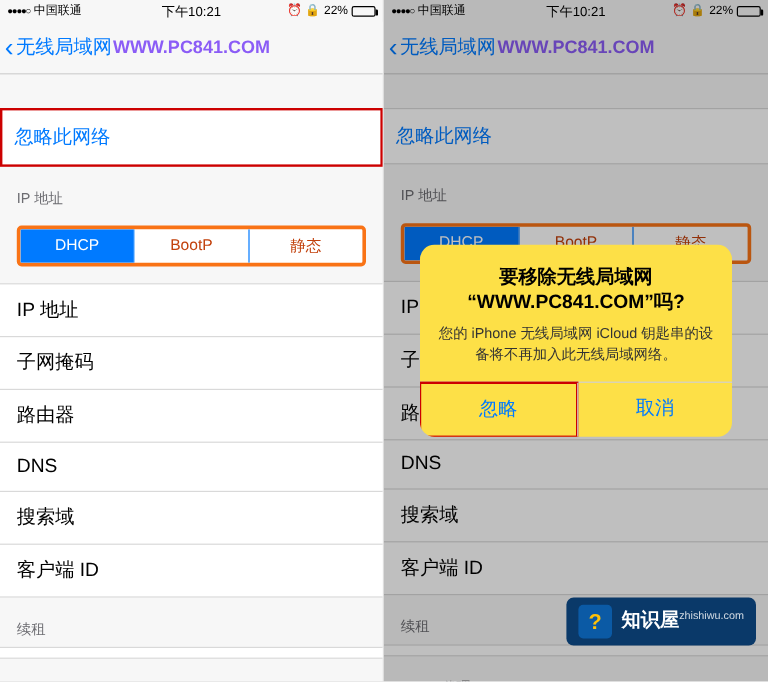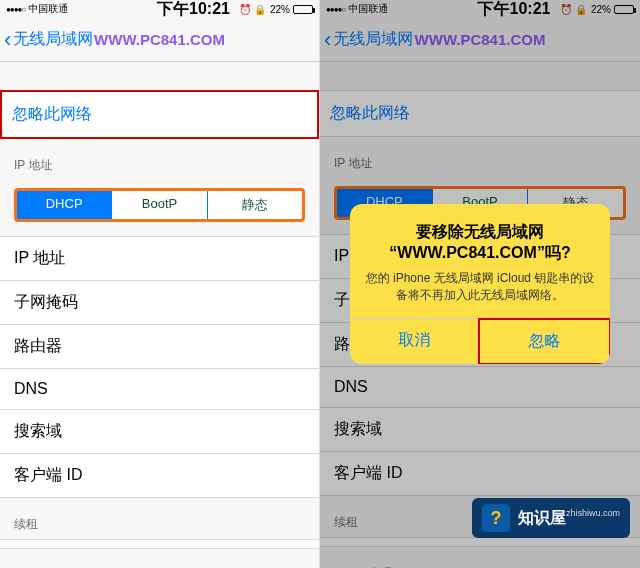--- a/index.html
+++ b/index.html
@@ -1,33 +1,33 @@
 <!DOCTYPE html>
 <html><head>
 <meta charset="utf-8">
 <style>
   * { box-sizing: border-box; margin: 0; padding: 0; }
   body { font-family: -apple-system, "Helvetica Neue", Arial, sans-serif; background: #fff; width: 640px; height: 568px; overflow: hidden; display: flex; }
   .panel { width: 320px; height: 568px; position: relative; background: #f7f7f7; overflow: hidden; }
   .panel-left { border-right: 1px solid #ddd; }
   .statusbar { height: 18px; display: flex; align-items: center; justify-content: space-between; padding: 0 6px; font-size: 10px; color: #000; background: transparent; }
   .sb-left, .sb-right { display: flex; align-items: center; gap: 3px; }
-  .sb-center { position: absolute; left: 50%; transform: translateX(-50%); font-size: 16px; font-weight: 700; margin-left: 34px; }
+  .sb-center { position: absolute; left: 50%; transform: translateX(-50%); font-size: 11px; font-weight: 400; }
   .sb-dots { letter-spacing: -1px; font-size: 8px; }
   .navbar { height: 44px; display: flex; align-items: center; background: #f7f7f7; border-bottom: 1px solid #d0d0d0; position: relative; }
   .back { display: flex; align-items: center; color: #007aff; font-size: 16px; padding-left: 4px; cursor: pointer; }
   .chevron { font-size: 22px; margin-right: 2px; }
   .nav-title { position: absolute; left: 50%; transform: translateX(-50%); font-size: 15px; font-weight: 600; color: #8b5cf6; }
   .section-gap { height: 28px; }
   .cell { background: #fff; border-top: 1px solid #d9d9d9; border-bottom: 1px solid #d9d9d9; padding: 12px 10px; font-size: 16px; color: #000; }
   .cell-link { color: #007aff; }
   .redbox { border: 2px solid #cc0000; }
   .section-header { font-size: 12px; color: #6d6d72; padding: 18px 14px 6px; }
   .segmented { display: flex; margin: 8px 14px 14px; border: 3px solid #f97316; border-radius: 4px; overflow: hidden; background: #fff; }
-  .seg-item { flex: 1; text-align: center; font-size: 13px; padding: 5px 0; color: #14532d; cursor: pointer; }
+  .seg-item { flex: 1; text-align: center; font-size: 13px; padding: 5px 0; color: #c2410c; cursor: pointer; }
   .seg-item + .seg-item { border-left: 1px solid #007aff; }
   .seg-item.active { background: #007aff; color: #fff; }
   .list { background: #fff; border-top: 1px solid #d9d9d9; }
   .list .row { padding: 11px 14px; font-size: 16px; border-bottom: 1px solid #d9d9d9; color: #000; }
   .overlay { position: absolute; inset: 0; background: rgba(0,0,0,0.25); display: flex; align-items: center; justify-content: center; }
   .alert { width: 260px; background: #fde047; border-radius: 12px; overflow: hidden; text-align: center; }
   .alert-body { padding: 18px 14px 14px; }
   .alert-title { font-size: 16px; font-weight: 600; color: #000; margin-bottom: 6px; line-height: 1.3; }
   .alert-msg { font-size: 12px; color: #333; line-height: 1.4; }
   .alert-buttons { display: flex; border-top: 1px solid #d0d0d0; }
@@ -147,22 +147,22 @@
   <div class="overlay">
     <div class="alert">
       <div class="alert-body">
         <div class="alert-title">
           <span>要移除无线局域网</span><br>
           <span>“WWW.PC841.COM”吗?</span>
         </div>
         <div class="alert-msg">您的 iPhone 无线局域网 iCloud 钥匙串的设备将不再加入此无线局域网络。</div>
       </div>
       <div class="alert-buttons">
+        <div class="alert-btn red">忽略</div>
         <div class="alert-btn">取消</div>
-        <div class="alert-btn red">忽略</div>
       </div>
     </div>
   </div>
 
   <div class="watermark">
     <div class="wm-icon">?</div>
     <div class="wm-text">
       <span class="wm-main">知识屋</span>
       <span class="wm-sub">zhishiwu.com</span>
     </div>

